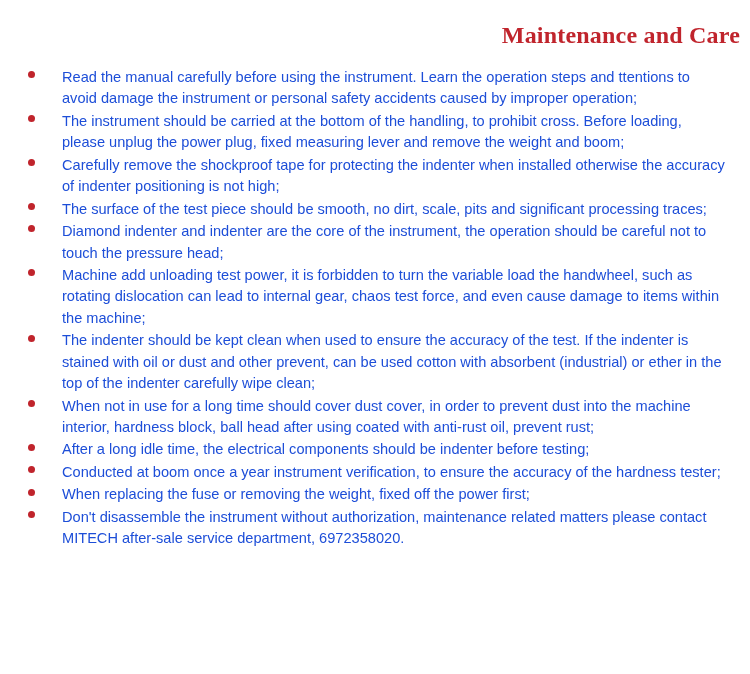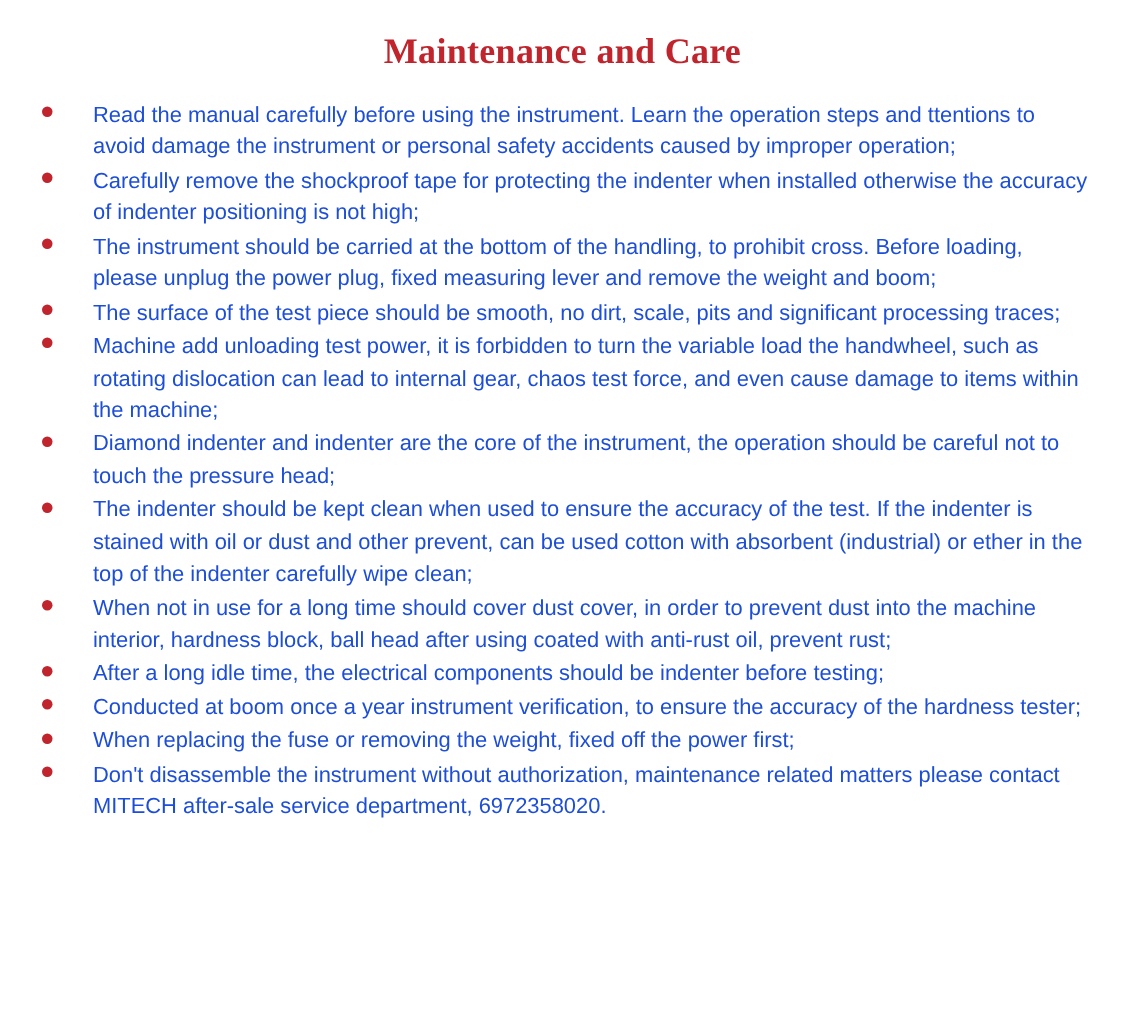--- a/index.html
+++ b/index.html
@@ -15,21 +15,21 @@
     overflow: hidden;
   }
   .page {
     width: 750px;
     height: 674px;
     box-sizing: border-box;
     padding: 16px 10px 0 10px;
     position: relative;
   }
   .doc-title {
-    text-align: center;
+    text-align: right;
     color: #c0242c;
     font-family: "Liberation Serif", serif;
     font-weight: bold;
     font-size: 24px;
     letter-spacing: 0.2px;
     margin: 6px 0 18px 0;
   }
   ul.bullet-list {
     list-style: none;
     margin: 0;
@@ -64,37 +64,37 @@
 <div class="page">
   <h1 class="doc-title">Maintenance and Care</h1>
 
   <ul class="bullet-list">
     <li>
       <span class="bullet-mark"></span>
       <span class="item-text">Read the manual carefully before using the instrument. Learn the operation steps and ttentions to avoid damage the instrument or personal safety accidents caused by improper operation;</span>
     </li>
     <li>
       <span class="bullet-mark"></span>
-      <span class="item-text">Carefully remove the shockproof tape for protecting the indenter when installed otherwise the accuracy of indenter positioning is not high;</span>
+      <span class="item-text">The instrument should be carried at the bottom of the handling, to prohibit cross. Before loading, please unplug the power plug, fixed measuring lever and remove the weight and boom;</span>
     </li>
     <li>
       <span class="bullet-mark"></span>
-      <span class="item-text">The instrument should be carried at the bottom of the handling, to prohibit cross. Before loading, please unplug the power plug, fixed measuring lever and remove the weight and boom;</span>
+      <span class="item-text">Carefully remove the shockproof tape for protecting the indenter when installed otherwise the accuracy of indenter positioning is not high;</span>
     </li>
     <li>
       <span class="bullet-mark"></span>
       <span class="item-text">The surface of the test piece should be smooth, no dirt, scale, pits and significant processing traces;</span>
     </li>
     <li>
       <span class="bullet-mark"></span>
-      <span class="item-text">Machine add unloading test power, it is forbidden to turn the variable load the handwheel, such as rotating dislocation can lead to internal gear, chaos test force, and even cause damage to items within the machine;</span>
+      <span class="item-text">Diamond indenter and indenter are the core of the instrument, the operation should be careful not to touch the pressure head;</span>
     </li>
     <li>
       <span class="bullet-mark"></span>
-      <span class="item-text">Diamond indenter and indenter are the core of the instrument, the operation should be careful not to touch the pressure head;</span>
+      <span class="item-text">Machine add unloading test power, it is forbidden to turn the variable load the handwheel, such as rotating dislocation can lead to internal gear, chaos test force, and even cause damage to items within the machine;</span>
     </li>
     <li>
       <span class="bullet-mark"></span>
       <span class="item-text">The indenter should be kept clean when used to ensure the accuracy of the test. If the indenter is stained with oil or dust and other prevent, can be used cotton with absorbent (industrial) or ether in the top of the indenter carefully wipe clean;</span>
     </li>
     <li>
       <span class="bullet-mark"></span>
       <span class="item-text">When not in use for a long time should cover dust cover, in order to prevent dust into the machine interior, hardness block, ball head after using coated with anti-rust oil, prevent rust;</span>
     </li>
     <li>

